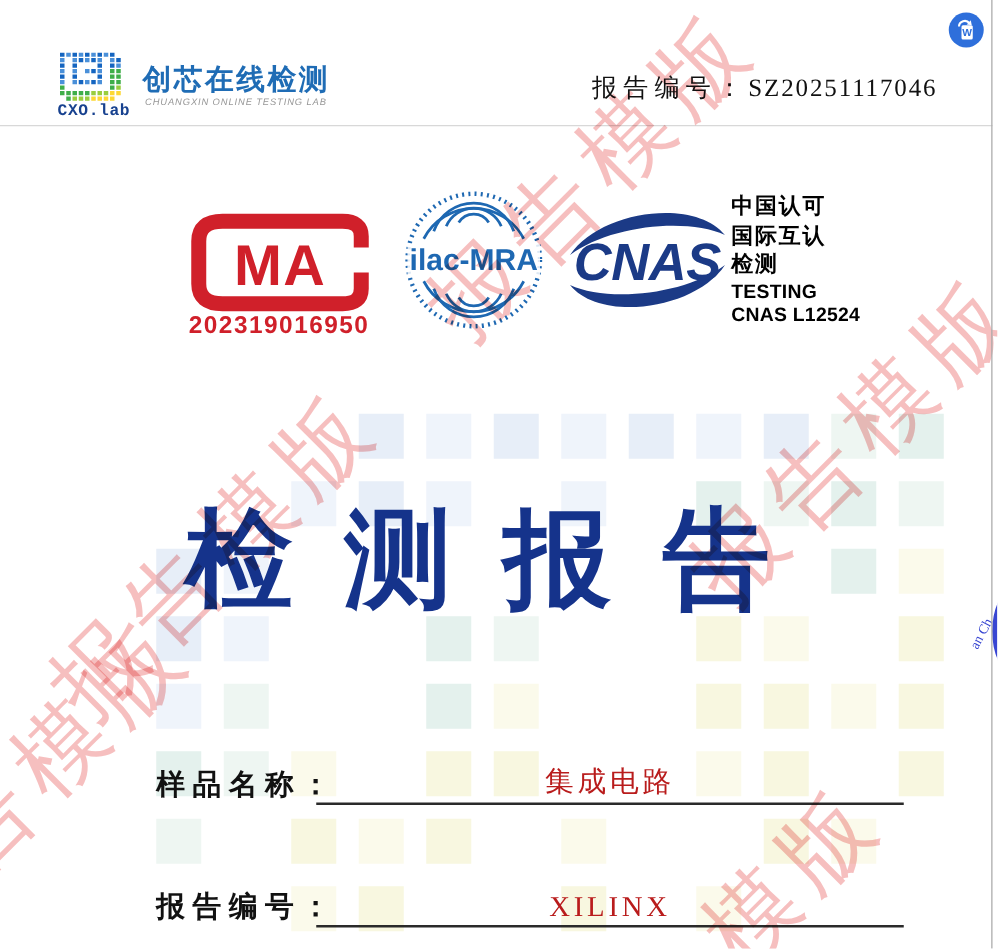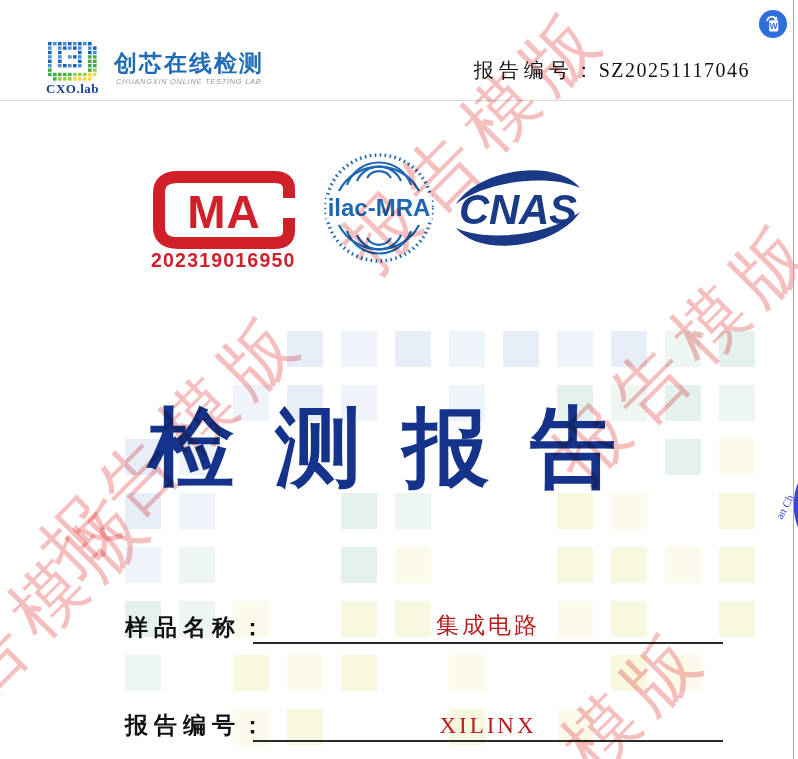--- a/index.html
+++ b/index.html
@@ -11,21 +11,21 @@
   .m-b1{background:#e7eef8;} .m-b2{background:#eff4fb;}
   .m-t1{background:#e4f1ed;} .m-t2{background:#eef6f2;}
   .m-y1{background:#f8f7e0;} .m-y2{background:#fbfaeb;}
   
   .wm{position:absolute;z-index:3;font-family:"Liberation Serif","DejaVu Serif",serif;
       font-size:72px;letter-spacing:12px;color:rgba(238,138,138,0.55);
       white-space:nowrap;transform:rotate(-45deg);transform-origin:left bottom;
       mix-blend-mode:multiply;pointer-events:none;}
   
   #logo-svg{position:absolute;left:48px;top:42px;}
-  #logo-caption{position:absolute;left:46px;top:81px;font-family:Liberation Serif, serif;
+  #logo-caption{position:absolute;left:46px;top:81px;font-family:Liberation Mono, monospace;
       font-weight:bold;font-size:13px;color:#17418f;letter-spacing:.5px;z-index:2;}
   #brand-cn{position:absolute;left:114px;top:48px;font-family:Liberation Mono, monospace;
       font-weight:bold;font-size:23px;color:#1f6cb5;letter-spacing:2px;z-index:2;}
   #brand-en{position:absolute;left:116px;top:77px;font-family:"Liberation Sans",sans-serif;
       font-size:7.5px;color:#989898;letter-spacing:.7px;z-index:2;font-style:italic;}
   #report-no{position:absolute;left:470px;top:57px;width:280px;text-align:right;
       font-size:20px;color:#111;z-index:2;white-space:nowrap;}
   #report-no .lab{letter-spacing:5px;}
   #report-no .val{letter-spacing:1.5px;}
   #word-btn{position:absolute;left:759px;top:10px;width:28px;height:28px;border-radius:50%;
@@ -229,20 +229,27 @@
     <rect x="4" y="44" width="106" height="26" fill="#ffffff" opacity="0.85"></rect>
     <text x="57" y="65" text-anchor="middle" font-family="Liberation Sans,sans-serif" font-size="24" font-weight="bold" fill="#1e68b2">ilac-MRA</text>
   </svg>
 
   <svg class="abs" style="left:452px;top:164px" width="132" height="88" viewBox="0 0 132 88">
     <path d="M4 40 C 28 4, 104 -6, 128 24 C 98 10, 36 16, 4 40 Z" fill="#1b3a86"></path>
     <path d="M128 48 C 104 84, 28 94, 4 64 C 34 78, 96 72, 128 48 Z" fill="#1b3a86"></path>
     <text x="66" y="60" text-anchor="middle" font-family="Liberation Sans,sans-serif" font-size="42" font-weight="bold" font-style="italic" fill="#1b3a86" textLength="118">CNAS</text>
   </svg>
 
+  <div id="accred">
+    <div class="cnl">中国认可</div>
+    <div class="cnl">国际互认</div>
+    <div class="cnl">检测</div>
+    <div class="enl">TESTING</div>
+    <div class="enl">CNAS L12524</div>
+  </div>
 
   <div id="title-row">
     <span>检</span>
     <span>测</span>
     <span>报</span>
     <span>告</span>
   </div>
 
   <div class="field-row" style="top:610px">
     <span class="field-label">样品名称：</span>

